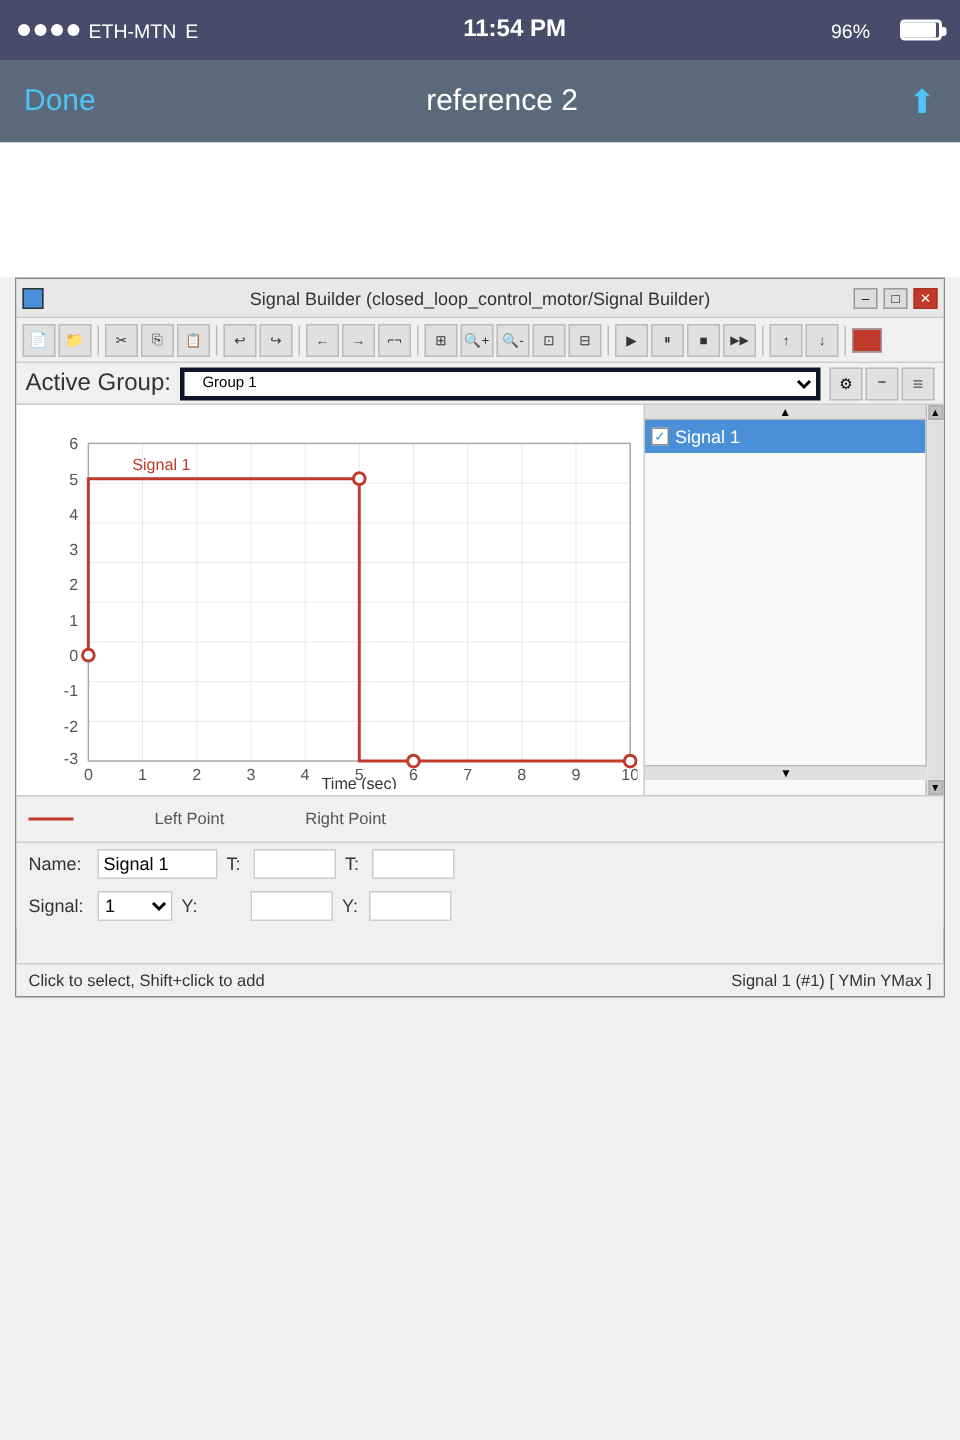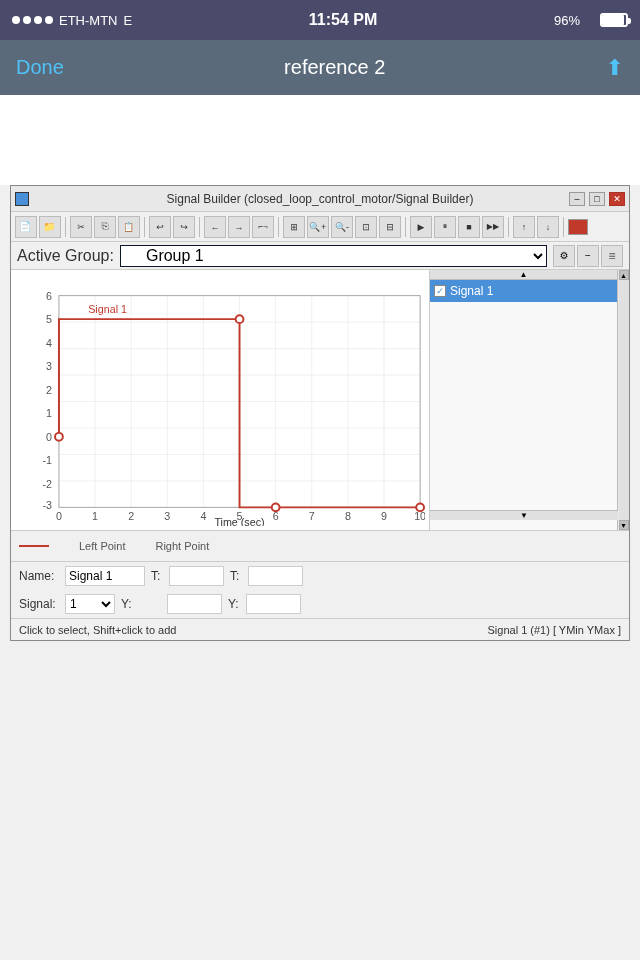--- a/index.html
+++ b/index.html
@@ -85,22 +85,22 @@
     
     .active-group-bar {
       height: 28px; background: #f0f0f0;
       border-bottom: 1px solid #ccc;
       display: flex; align-items: center;
       padding: 0 6px; gap: 6px;
     }
     .ag-label { font-size: 16px; color: #333; font-weight: 500; }
     .ag-select {
       flex: 1; height: 22px;
-      border: 1px solid #0f172a; background: white;
-      font-size: 16px; padding: 0 21px;
+      border: 3px solid #0f172a; background: white;
+      font-size: 10px; padding: 0 8px;
     }
     .ag-settings-btn { width: 22px; height: 22px; background: #e0e0e0; border: 1px solid #bbb; display: flex; align-items: center; justify-content: center; font-size: 10px; cursor: pointer; }
     .ag-right-btns { display: flex; gap: 2px; }
 
     
     .chart-area {
       background: white;
       padding: 6px 4px 4px 4px;
       position: relative;
       height: 260px;
@@ -109,21 +109,21 @@
     
     .signal-info-bar {
       height: 32px; background: #f0f0f0;
       border-top: 1px solid #ccc;
       border-bottom: 1px solid #ccc;
       display: flex; align-items: center;
       padding: 0 8px; gap: 30px;
     }
     .si-section { display: flex; align-items: center; gap: 6px; }
     .si-line { width: 30px; height: 2px; background: #c0392b; }
-    .si-label { font-size: 11px; color: #555; }
+    .si-label { font-size: 11px; color: #555; margin-left: 24px; }
 
     
     .name-row {
       height: 28px; background: #f0f0f0;
       display: flex; align-items: center;
       padding: 0 8px; gap: 6px;
     }
     .nr-label { font-size: 12px; color: #333; min-width: 40px; }
     .nr-input { height: 20px; border: 1px solid #ccc; background: white; font-size: 12px; padding: 0 3px; }
     .nr-name-input { width: 90px; }
@@ -135,21 +135,21 @@
       font-size: 12px;
     }
     .sl-row.selected { background: #4a90d9; color: white; }
     .sl-checkbox { width: 12px; height: 12px; border: 1px solid #888; background: white; margin-right: 4px; display: flex; align-items: center; justify-content: center; font-size: 9px; color: #4a90d9; }
 
     
     .status-bottom {
       height: 22px; background: #f0f0f0;
       border-top: 1px solid #ccc;
       display: flex; align-items: center;
-      padding: 0 8px; justify-content: space-between;
+      padding: 0 8px; justify-content: space-between; margin-top: 24px;
     }
     .sb-text { font-size: 11px; color: #333; }
 
     
     .chart-svg { width: 100%; height: 100%; }
   </style>
 </head>
 <body>
 
 <div class="status-bar">

